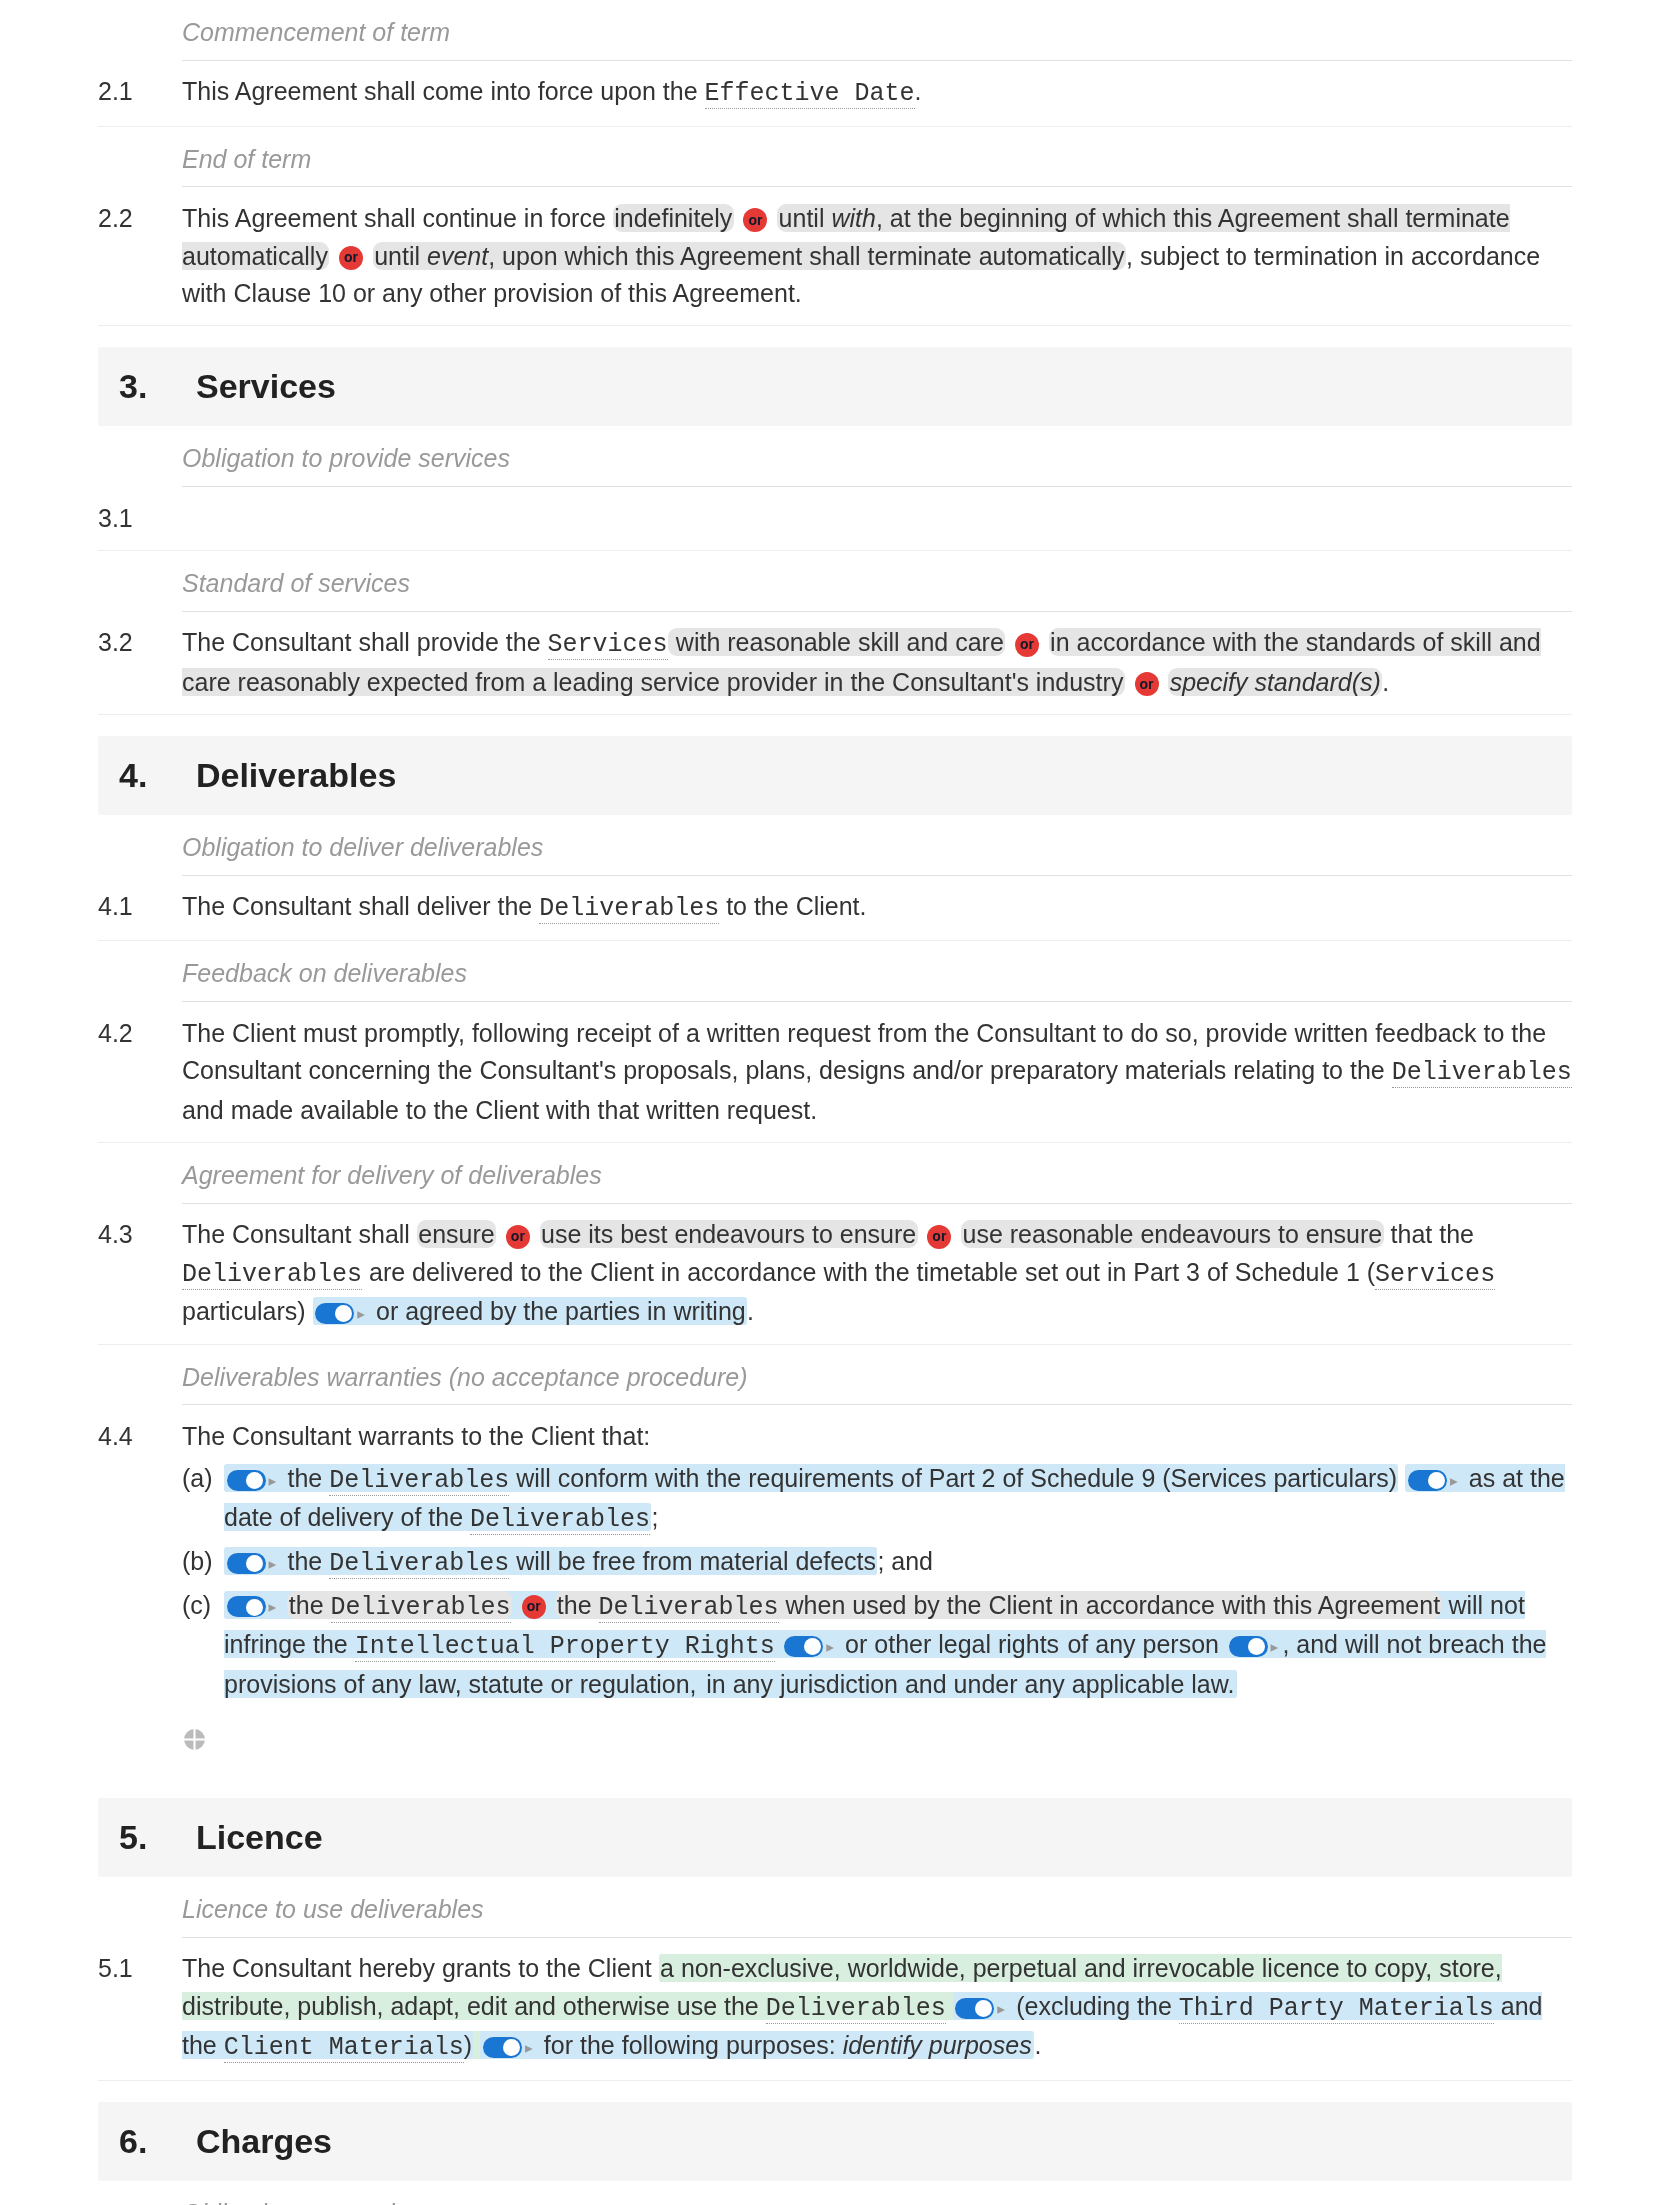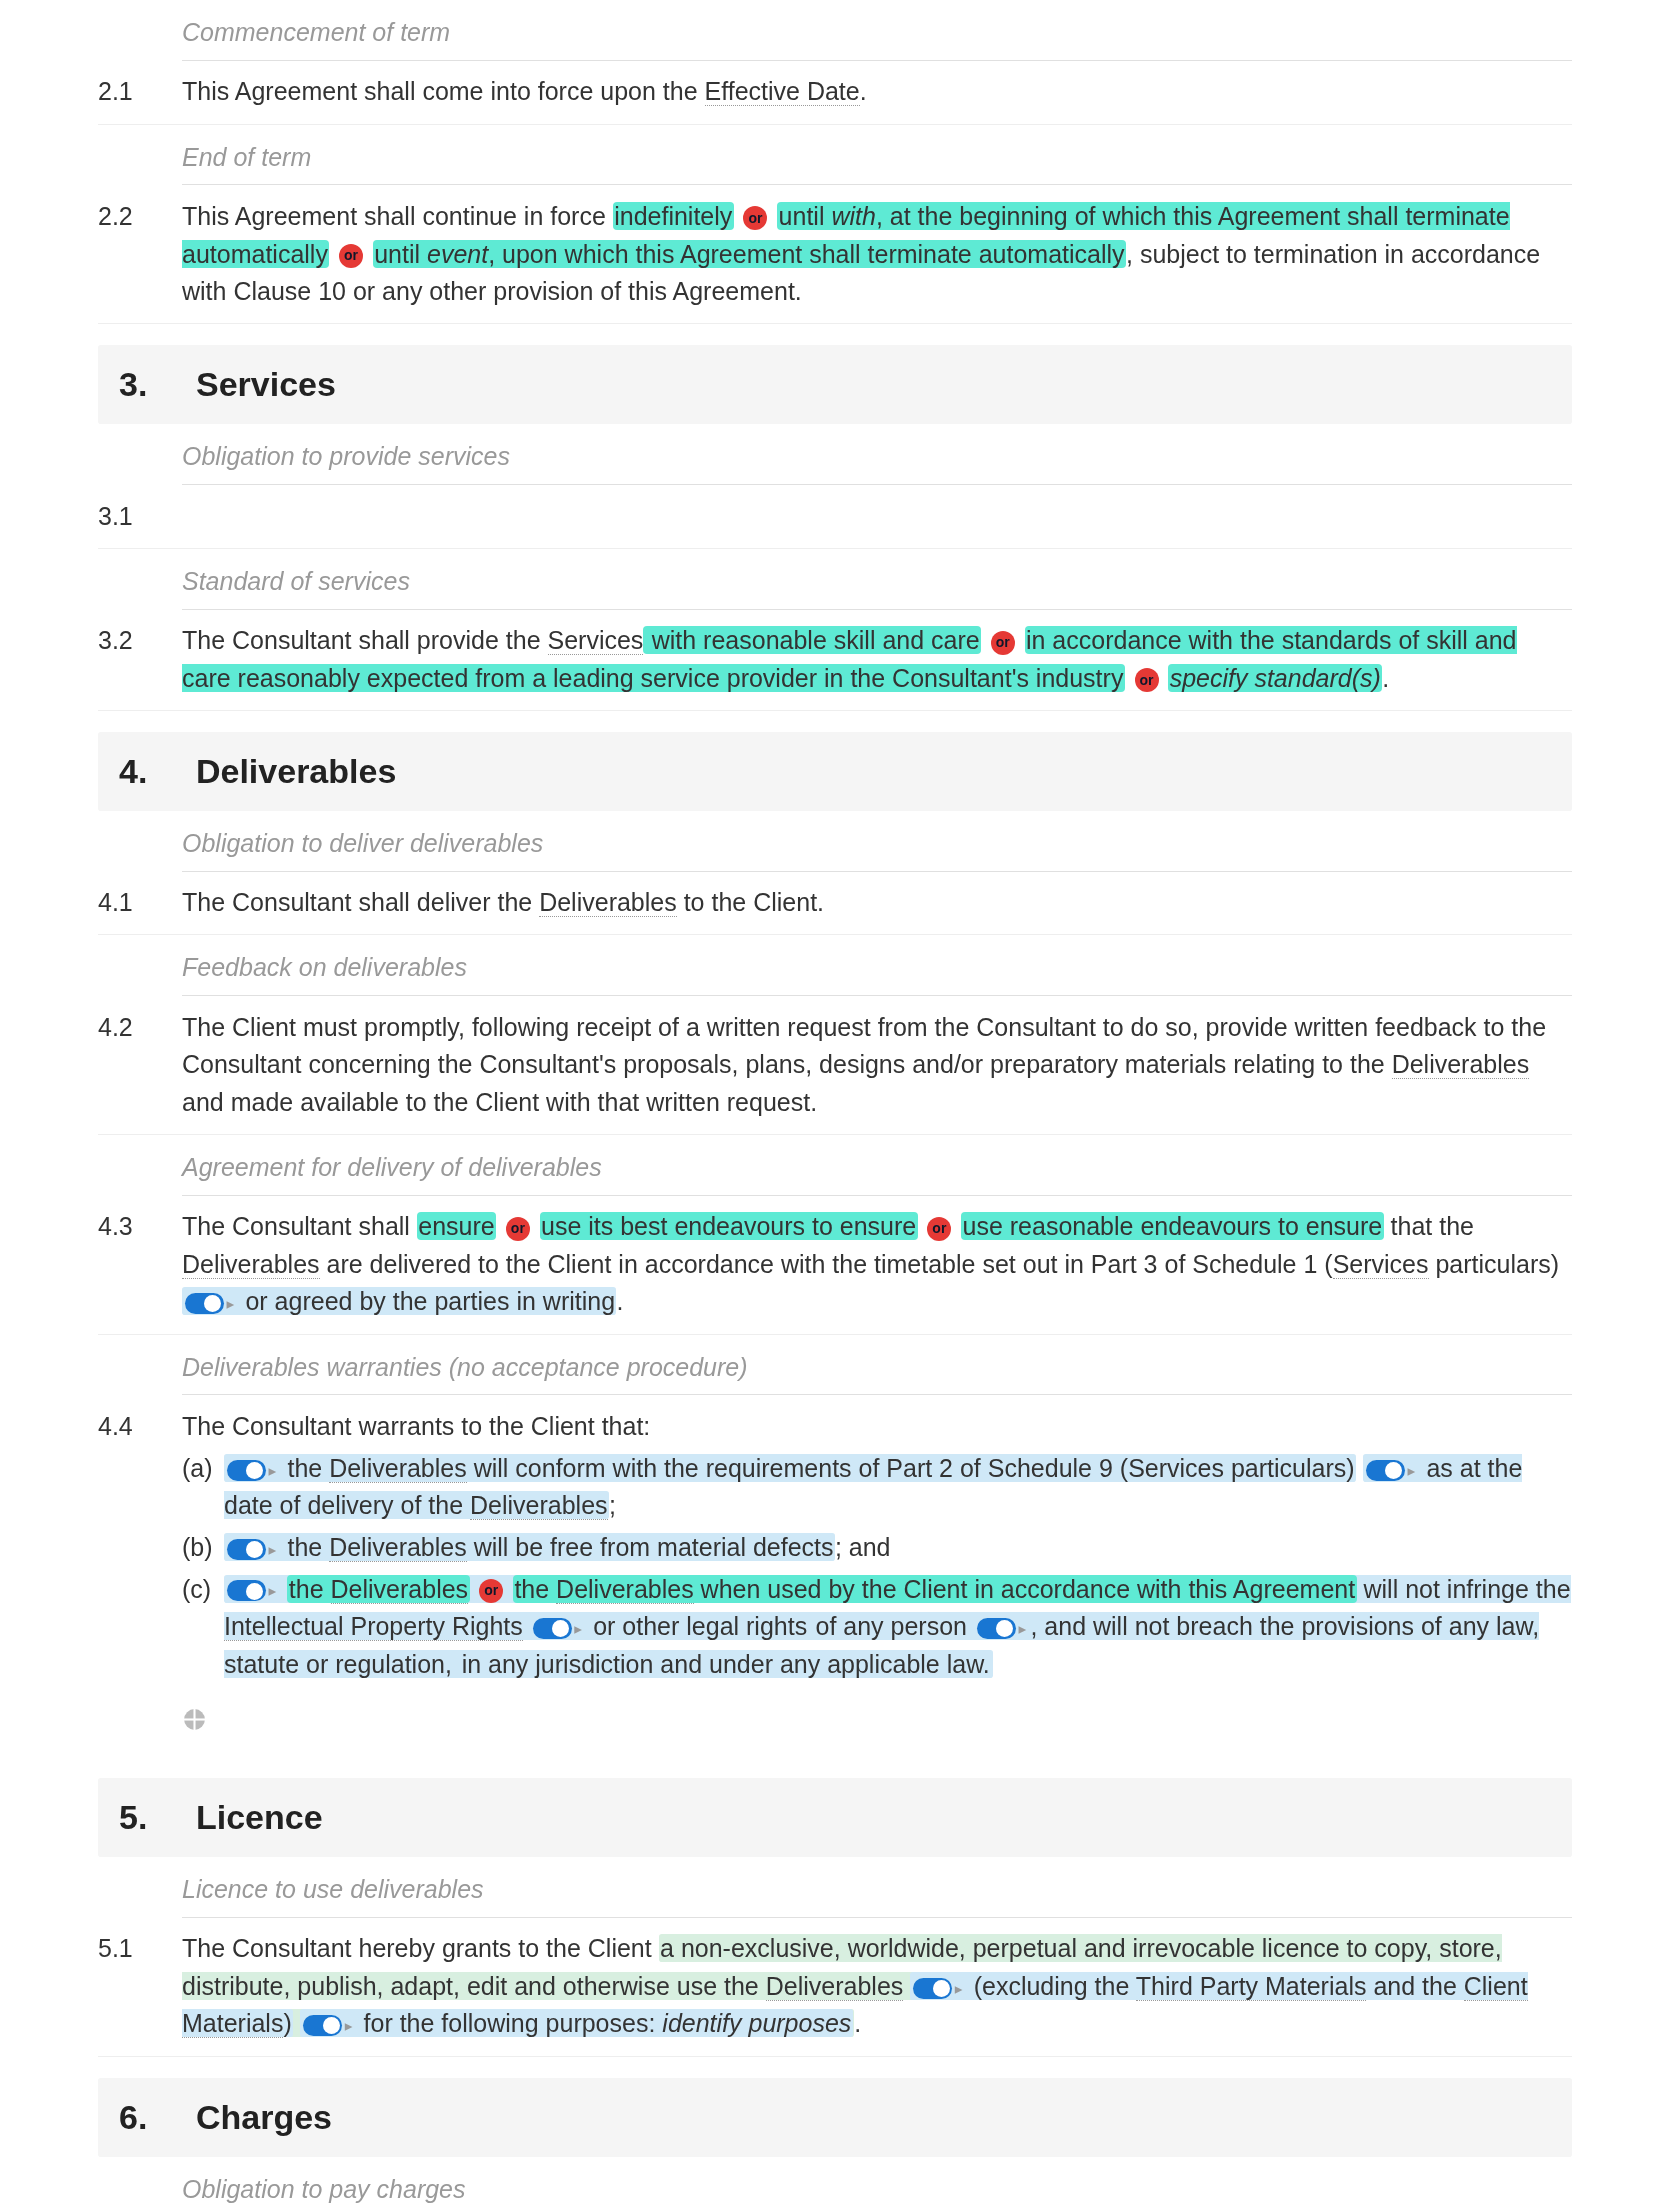--- a/index.html
+++ b/index.html
@@ -50,24 +50,25 @@
     width: 84px;
     flex-shrink: 0;
     color: #333;
   }
   .clause-body {
     flex: 1;
     color: #333;
   }
   .defined {
     border-bottom: 0.7px dotted #999;
+    font-family: Liberation Mono, monospace;
   }
   .opt-pink {
-    background: #5eead4;
-    border-radius: 4px;
+    background: #e5e5e5;
+    border-radius: 9px;
     padding: 0 1.4px;
   }
   .opt-green {
     background: #d8efe0;
     border-radius: 2.8px;
     padding: 0 1.4px;
   }
   .opt-blue {
     background: #cfe8f7;
     border-radius: 2.8px;

